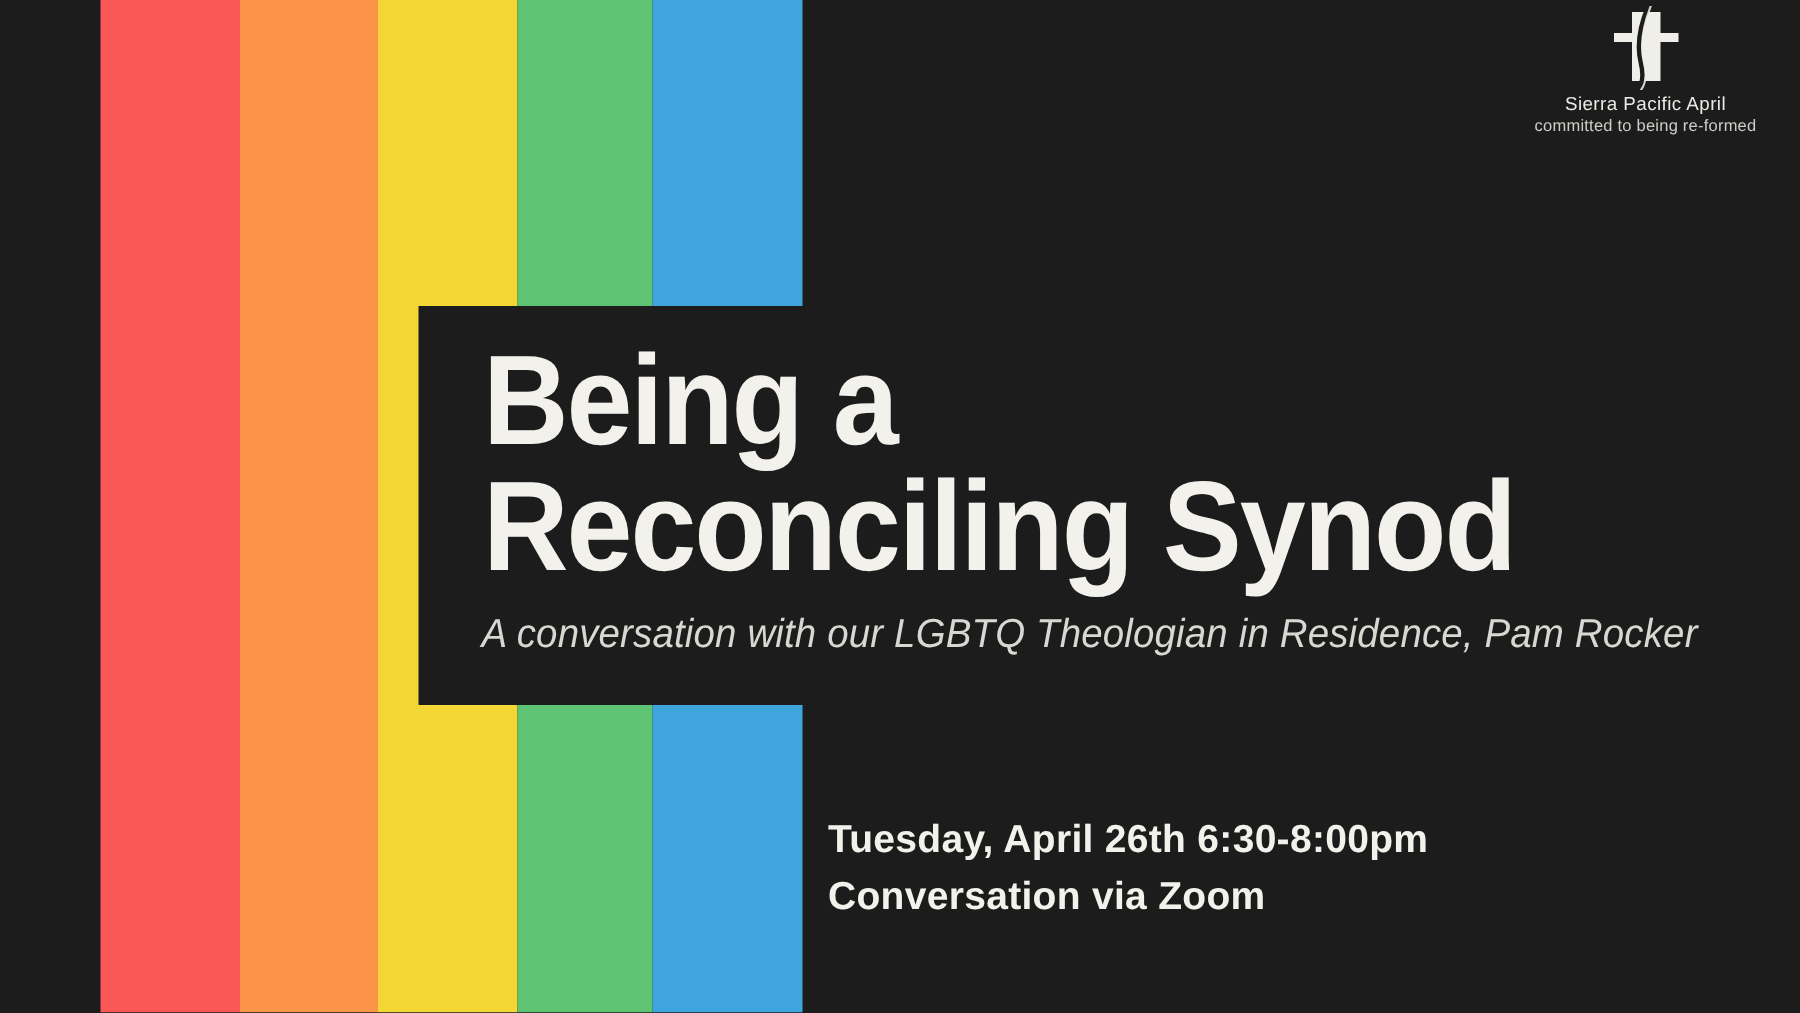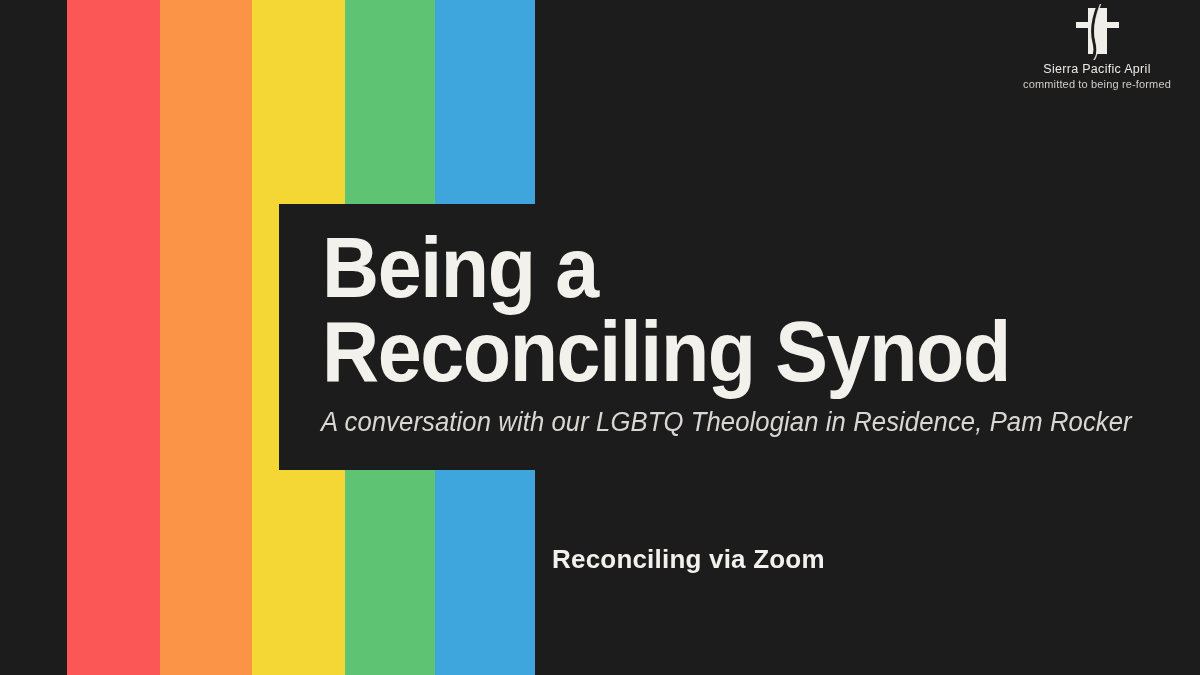--- a/index.html
+++ b/index.html
@@ -131,21 +131,22 @@
   <div class="headline-panel"></div>
 
   <div class="headline">
     <span class="line">Being a</span>
     <span class="line">Reconciling Synod</span>
   </div>
 
   <div class="subtitle">A conversation with our LGBTQ Theologian in Residence, Pam Rocker</div>
 
   <div class="details">
-    <span class="dline">Reconciling via Zoom</span>
+    <span class="dline">Tuesday, April 26th 6:30-8:00pm</span>
+    <span class="dline">Conversation via Zoom</span>
   </div>
 
   <div class="logo">
     <div class="logo-mark">
       <svg width="62" height="56" viewBox="0 0 62 56" aria-hidden="true">
 
         <rect x="22" y="4" width="19" height="46" fill="#f0eee9"></rect>
         <rect x="10" y="18" width="43" height="6" fill="#f0eee9"></rect>
 
         <path d="M33 0 C27 14, 25 26, 28 38 C30 46, 29 52, 26 56" stroke="#1c1c1c" stroke-width="3.2" fill="none" stroke-linecap="round"></path>

